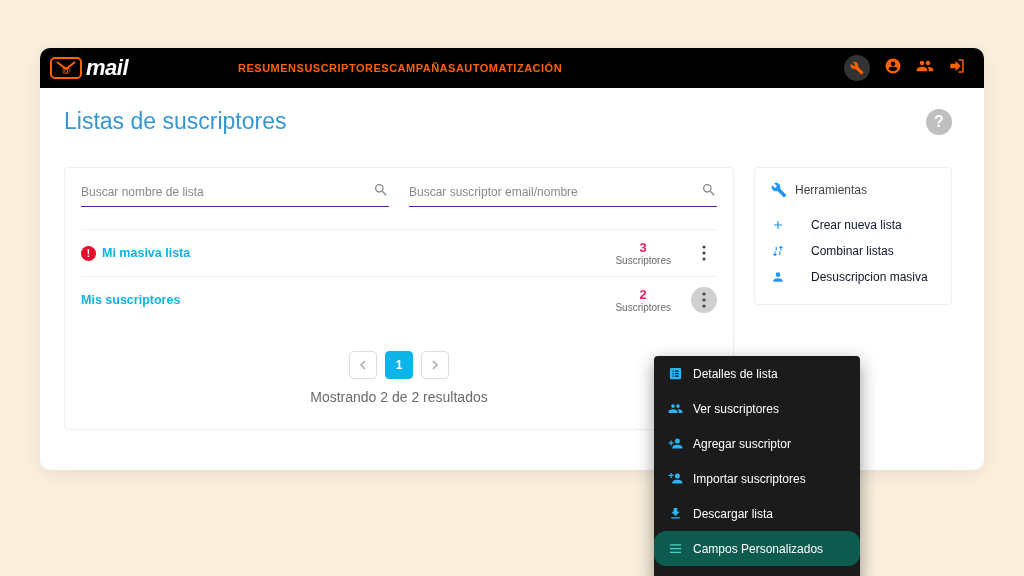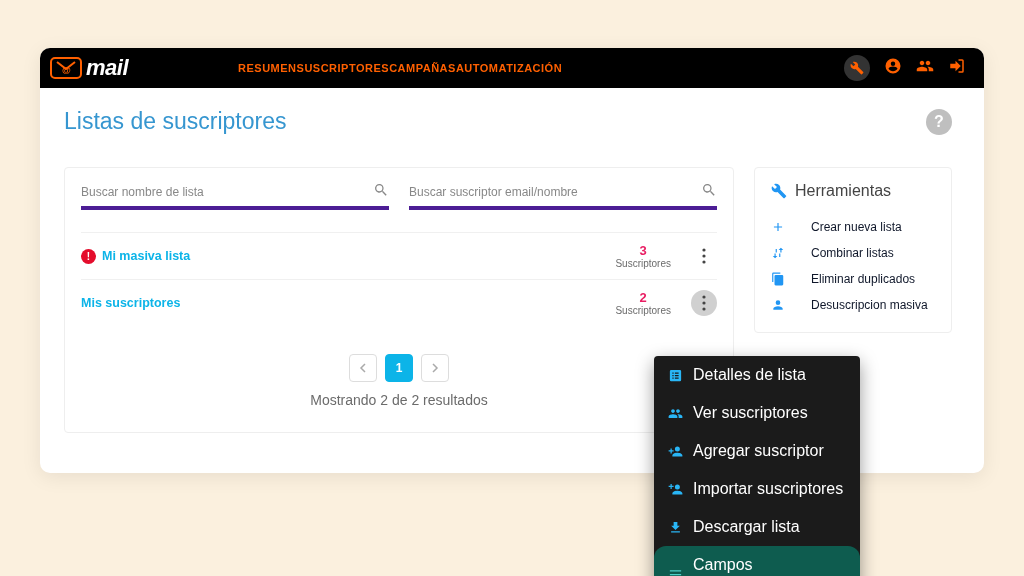--- a/index.html
+++ b/index.html
@@ -17,42 +17,42 @@
 .circle-icon { width:26px; height:26px; border-radius:50%; background:#333; display:flex; align-items:center; justify-content:center; }
 .ic { color:#ff6000; }
 .content { padding: 20px 32px 40px 24px; position:relative; }
 .page-title-row { display:flex; align-items:center; margin-bottom: 32px; }
 .page-title { color:#3696d0; font-size:23px; font-weight:400; }
 .help-circle { margin-left:auto; width:26px; height:26px; border-radius:50%; background:#bfbfbf; color:#fff; display:flex; align-items:center; justify-content:center; font-size:16px; font-weight:700; }
 .cols { display:flex; gap:20px; align-items:flex-start; }
 .main-card { background:#fff; border:1px solid #eee; border-radius:4px; flex:1; padding: 14px 16px 24px 16px; position:relative; }
 .side-card { background:#fff; border:1px solid #eee; border-radius:4px; width:198px; padding:14px 16px; }
 .search-row { display:flex; gap:20px; margin-bottom:22px; }
-.search-field { flex:1; display:flex; align-items:center; border-bottom:4px solid #4c1d95; padding-bottom:4px;}
+.search-field { flex:1; display:flex; align-items:center; border-bottom:1px solid #4c1d95; padding-bottom:4px;}
 .search-field input { border:none; outline:none; flex:1; font-size:12px; color:#333; }
 .search-field input::placeholder { color:#888; }
 .list-row { display:flex; align-items:center; padding: 10px 0; border-top:1px solid #f0f0f0; }
 .list-row:first-of-type { border-top:1px solid #f0f0f0; }
 .list-name { color:#0cb4e8; font-size:12.5px; font-weight:700; flex:1; display:flex; align-items:center; gap:6px; cursor:pointer; }
 .err-dot { width:15px; height:15px; border-radius:50%; background:#e40d2c; color:#fff; font-size:10px; display:flex; align-items:center; justify-content:center; font-weight:700; }
 .sub-count { text-align:center; color:#6b6b6b; font-size: 10px; margin-right: 20px; }
 .sub-count .num { color:#e91e63; font-size:13px; font-weight:700; display:block; }
 .dots-btn { width:26px; height:26px; border-radius:50%; display:flex; align-items:center; justify-content:center; cursor:pointer; color:#444; }
 .dots-active { background:#d0d0d0; }
 .dots-btn svg { display:block; }
 .pager { display:flex; justify-content:center; align-items:center; gap:8px; margin-top: 28px; }
 .pager-btn { width:28px; height:28px; border:1px solid #ddd; border-radius:4px; display:flex; align-items:center; justify-content:center; cursor:pointer; color:#888; font-size:12px;}
 .pager-active { background:#0cb4e8; border-color:#0cb4e8; color:#fff; font-weight:700; }
 .results-text { text-align:center; color:#6b6b6b; font-size:14px; margin-top:10px; }
-.side-title { display:flex; align-items:center; gap:8px; color:#444; font-size:16px; font-weight:400; margin-bottom:14px; }
+.side-title { display:flex; align-items:center; gap:8px; color:#444; font-size:12px; font-weight:400; margin-bottom:14px; }
 .side-title svg { color:#2196f3; }
 .tool-item { display:flex; align-items:flex-start; gap:26px; color:#0f172a; font-size:12px; padding:6px 0; cursor:pointer; }
 .tool-item svg { width:14px; height:14px; }
 .ctx-menu { position:absolute; left: 614px; top: 268px; width: 206px; background:#1b1b1b; border-radius:4px; box-shadow: 0 6px 18px rgba(0,0,0,.4); overflow:hidden; }
-.ctx-item { display:flex; align-items:center; gap:10px; padding:10px 14px; color:#fff; font-size:16px; cursor:pointer; }
+.ctx-item { display:flex; align-items:center; gap:10px; padding:10px 14px; color:#fff; font-size:12px; cursor:pointer; }
 .ctx-item.teal { background:#0e5c4f;border-radius:12px; }
 .ctx-item svg { width:15px; height:15px; flex-shrink:0; }
 </style>
 </head>
 <body>
 
 <div class="wrap">
   <div class="panel">
     <div class="topbar">
       <div class="logo">
@@ -182,26 +182,20 @@
             <span>Crear nueva lista</span>
           </div>
           <div class="tool-item">
             <svg viewBox="0 0 24 24" fill="#2196f3">
                 <path d="M17 3l4 4h-3v4h-2V7h-3l4-4zM7 21l-4-4h3v-4h2v4h3l-4 4zM14 13v6h2v-6h-2zM8 5v6h2V5H8z"></path>
               </svg>
             <span>Combinar listas</span>
           </div>
           <div class="tool-item">
             <svg viewBox="0 0 24 24" fill="#2196f3">
-                <path d="M16 1H4a2 2 0 00-2 2v14h2V3h12V1zm3 4H8a2 2 0 00-2 2v14a2 2 0 002 2h11a2 2 0 002-2V7a2 2 0 00-2-2z"></path>
-              </svg>
-            <span>Eliminar duplicados</span>
-          </div>
-          <div class="tool-item">
-            <svg viewBox="0 0 24 24" fill="#2196f3">
                 <path d="M12 12a4 4 0 100-8 4 4 0 000 8zm0 2c-4 0-8 2-8 4v2h16v-2c0-2-4-4-8-4z"></path>
               </svg>
             <span>Desuscripcion masiva</span>
           </div>
         </div>
       </div>
 
       <div class="ctx-menu">
         <div class="ctx-item">
           <svg viewBox="0 0 24 24" fill="#29b6f6">

